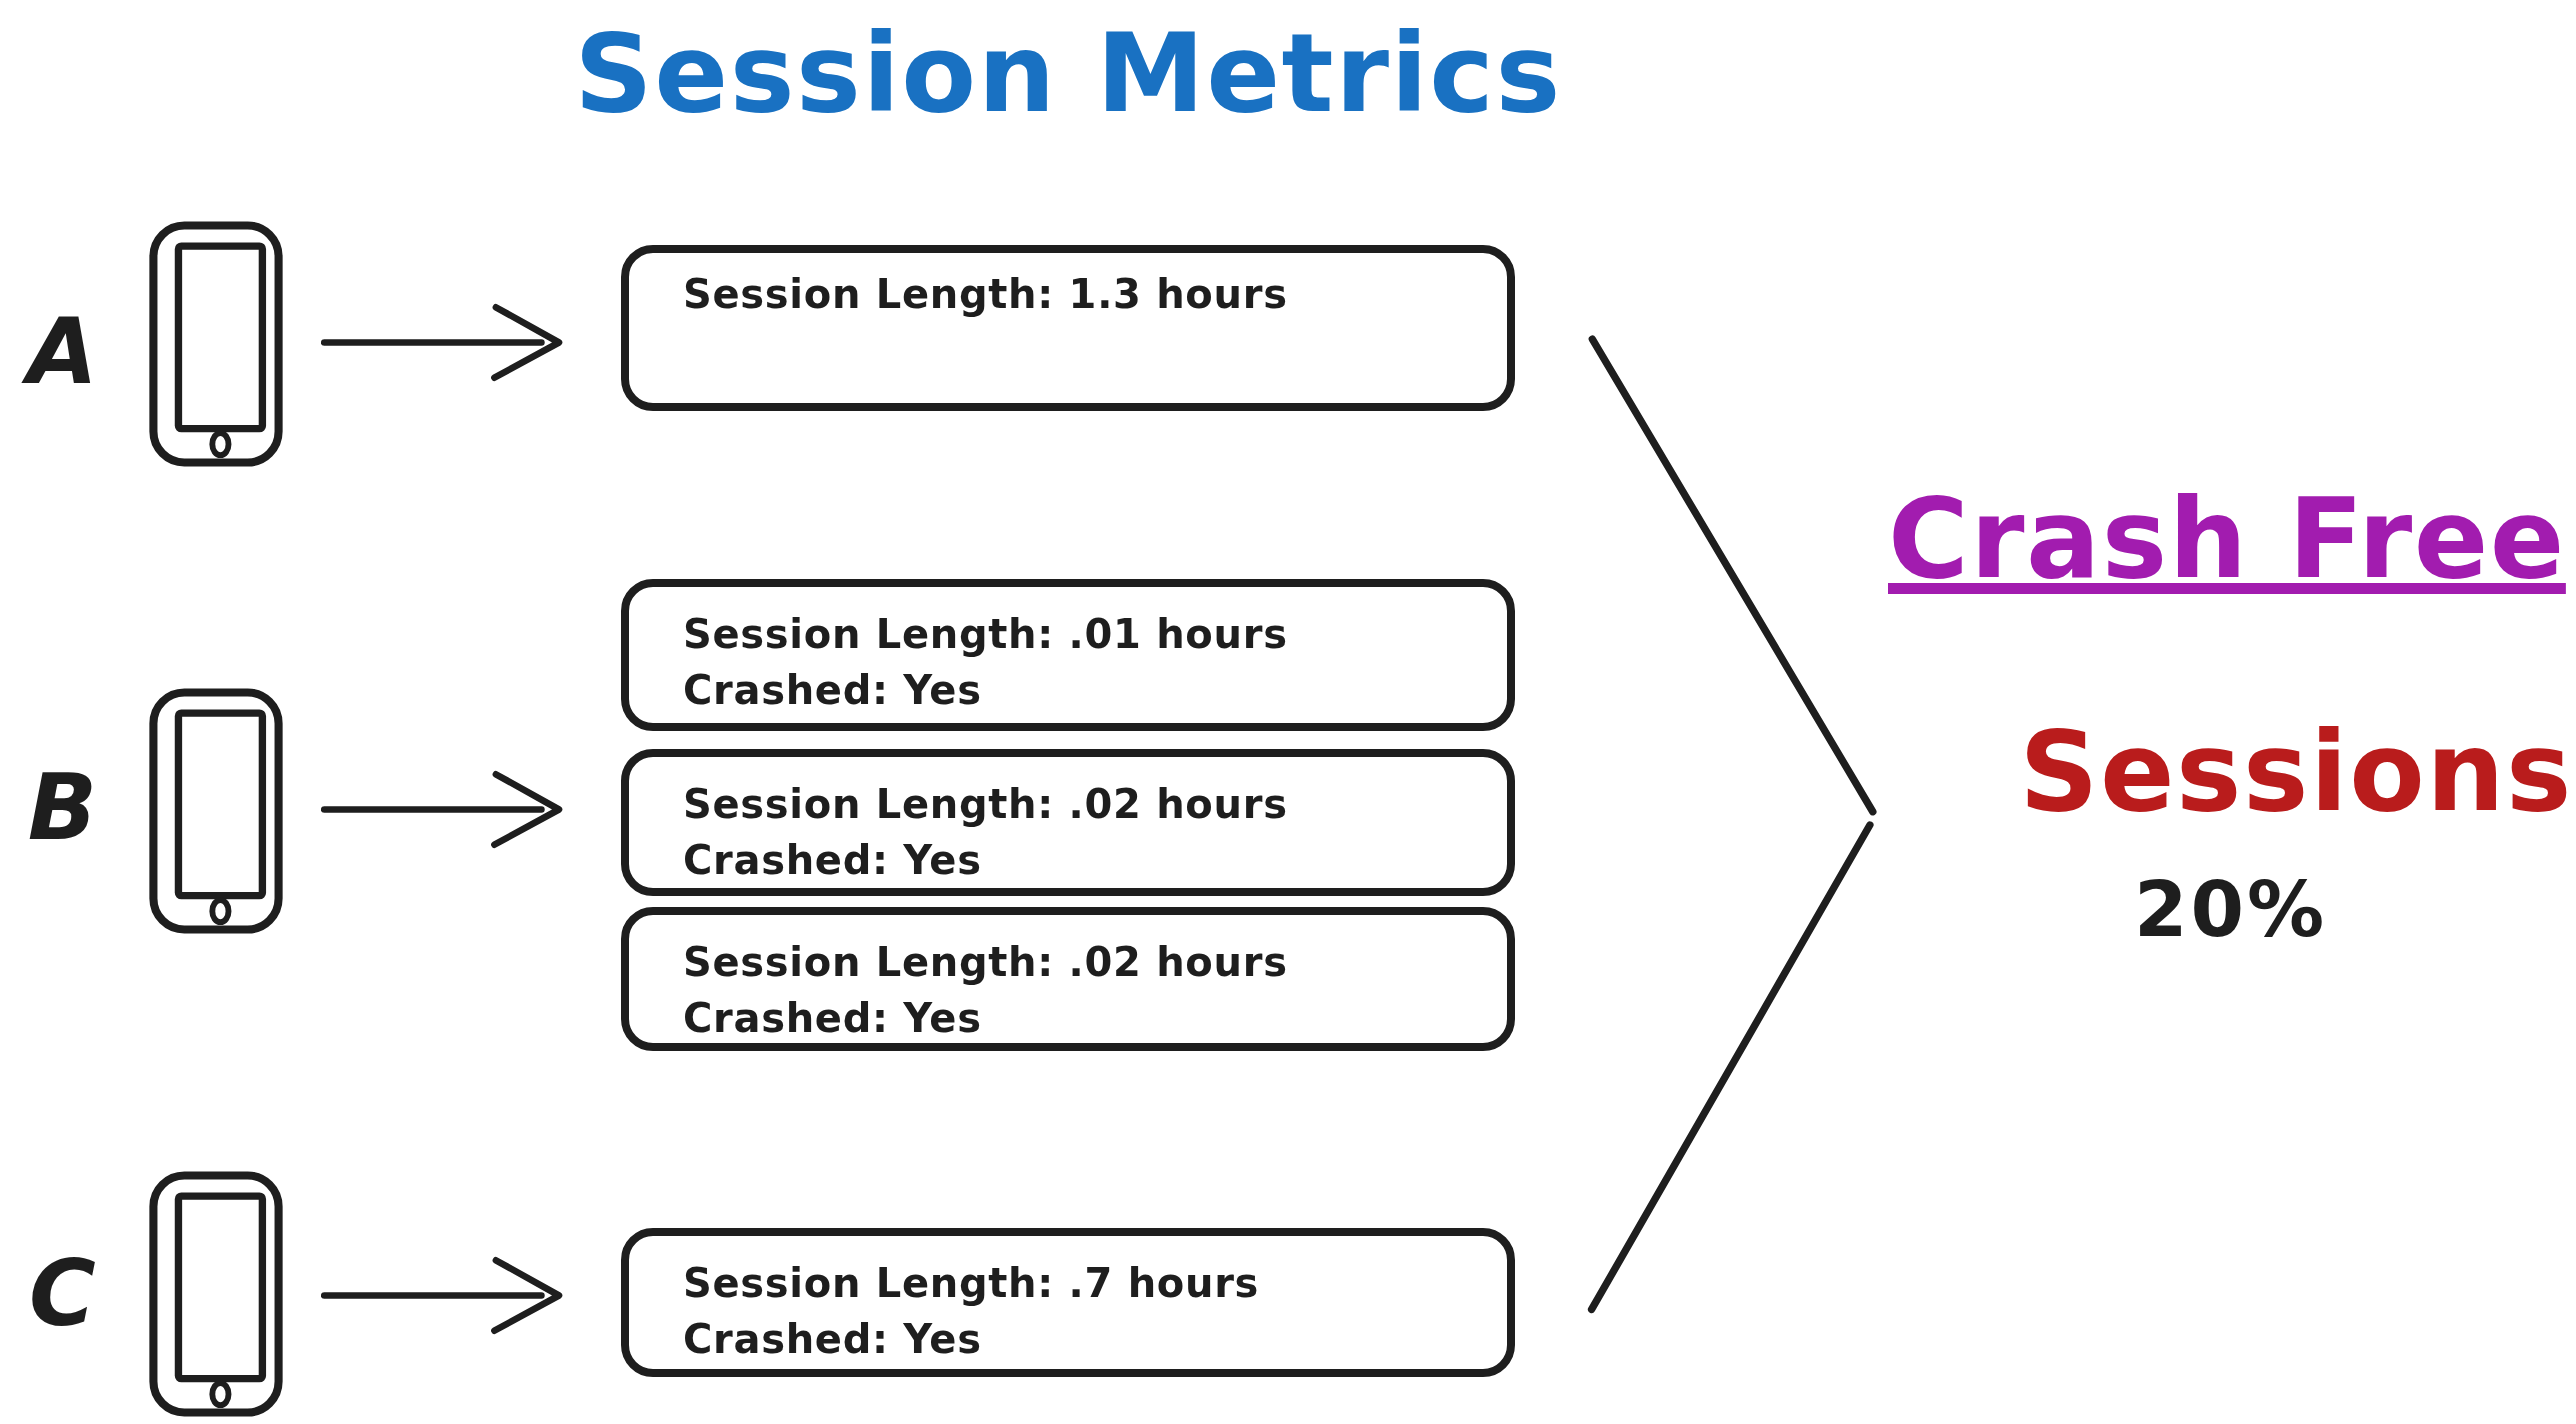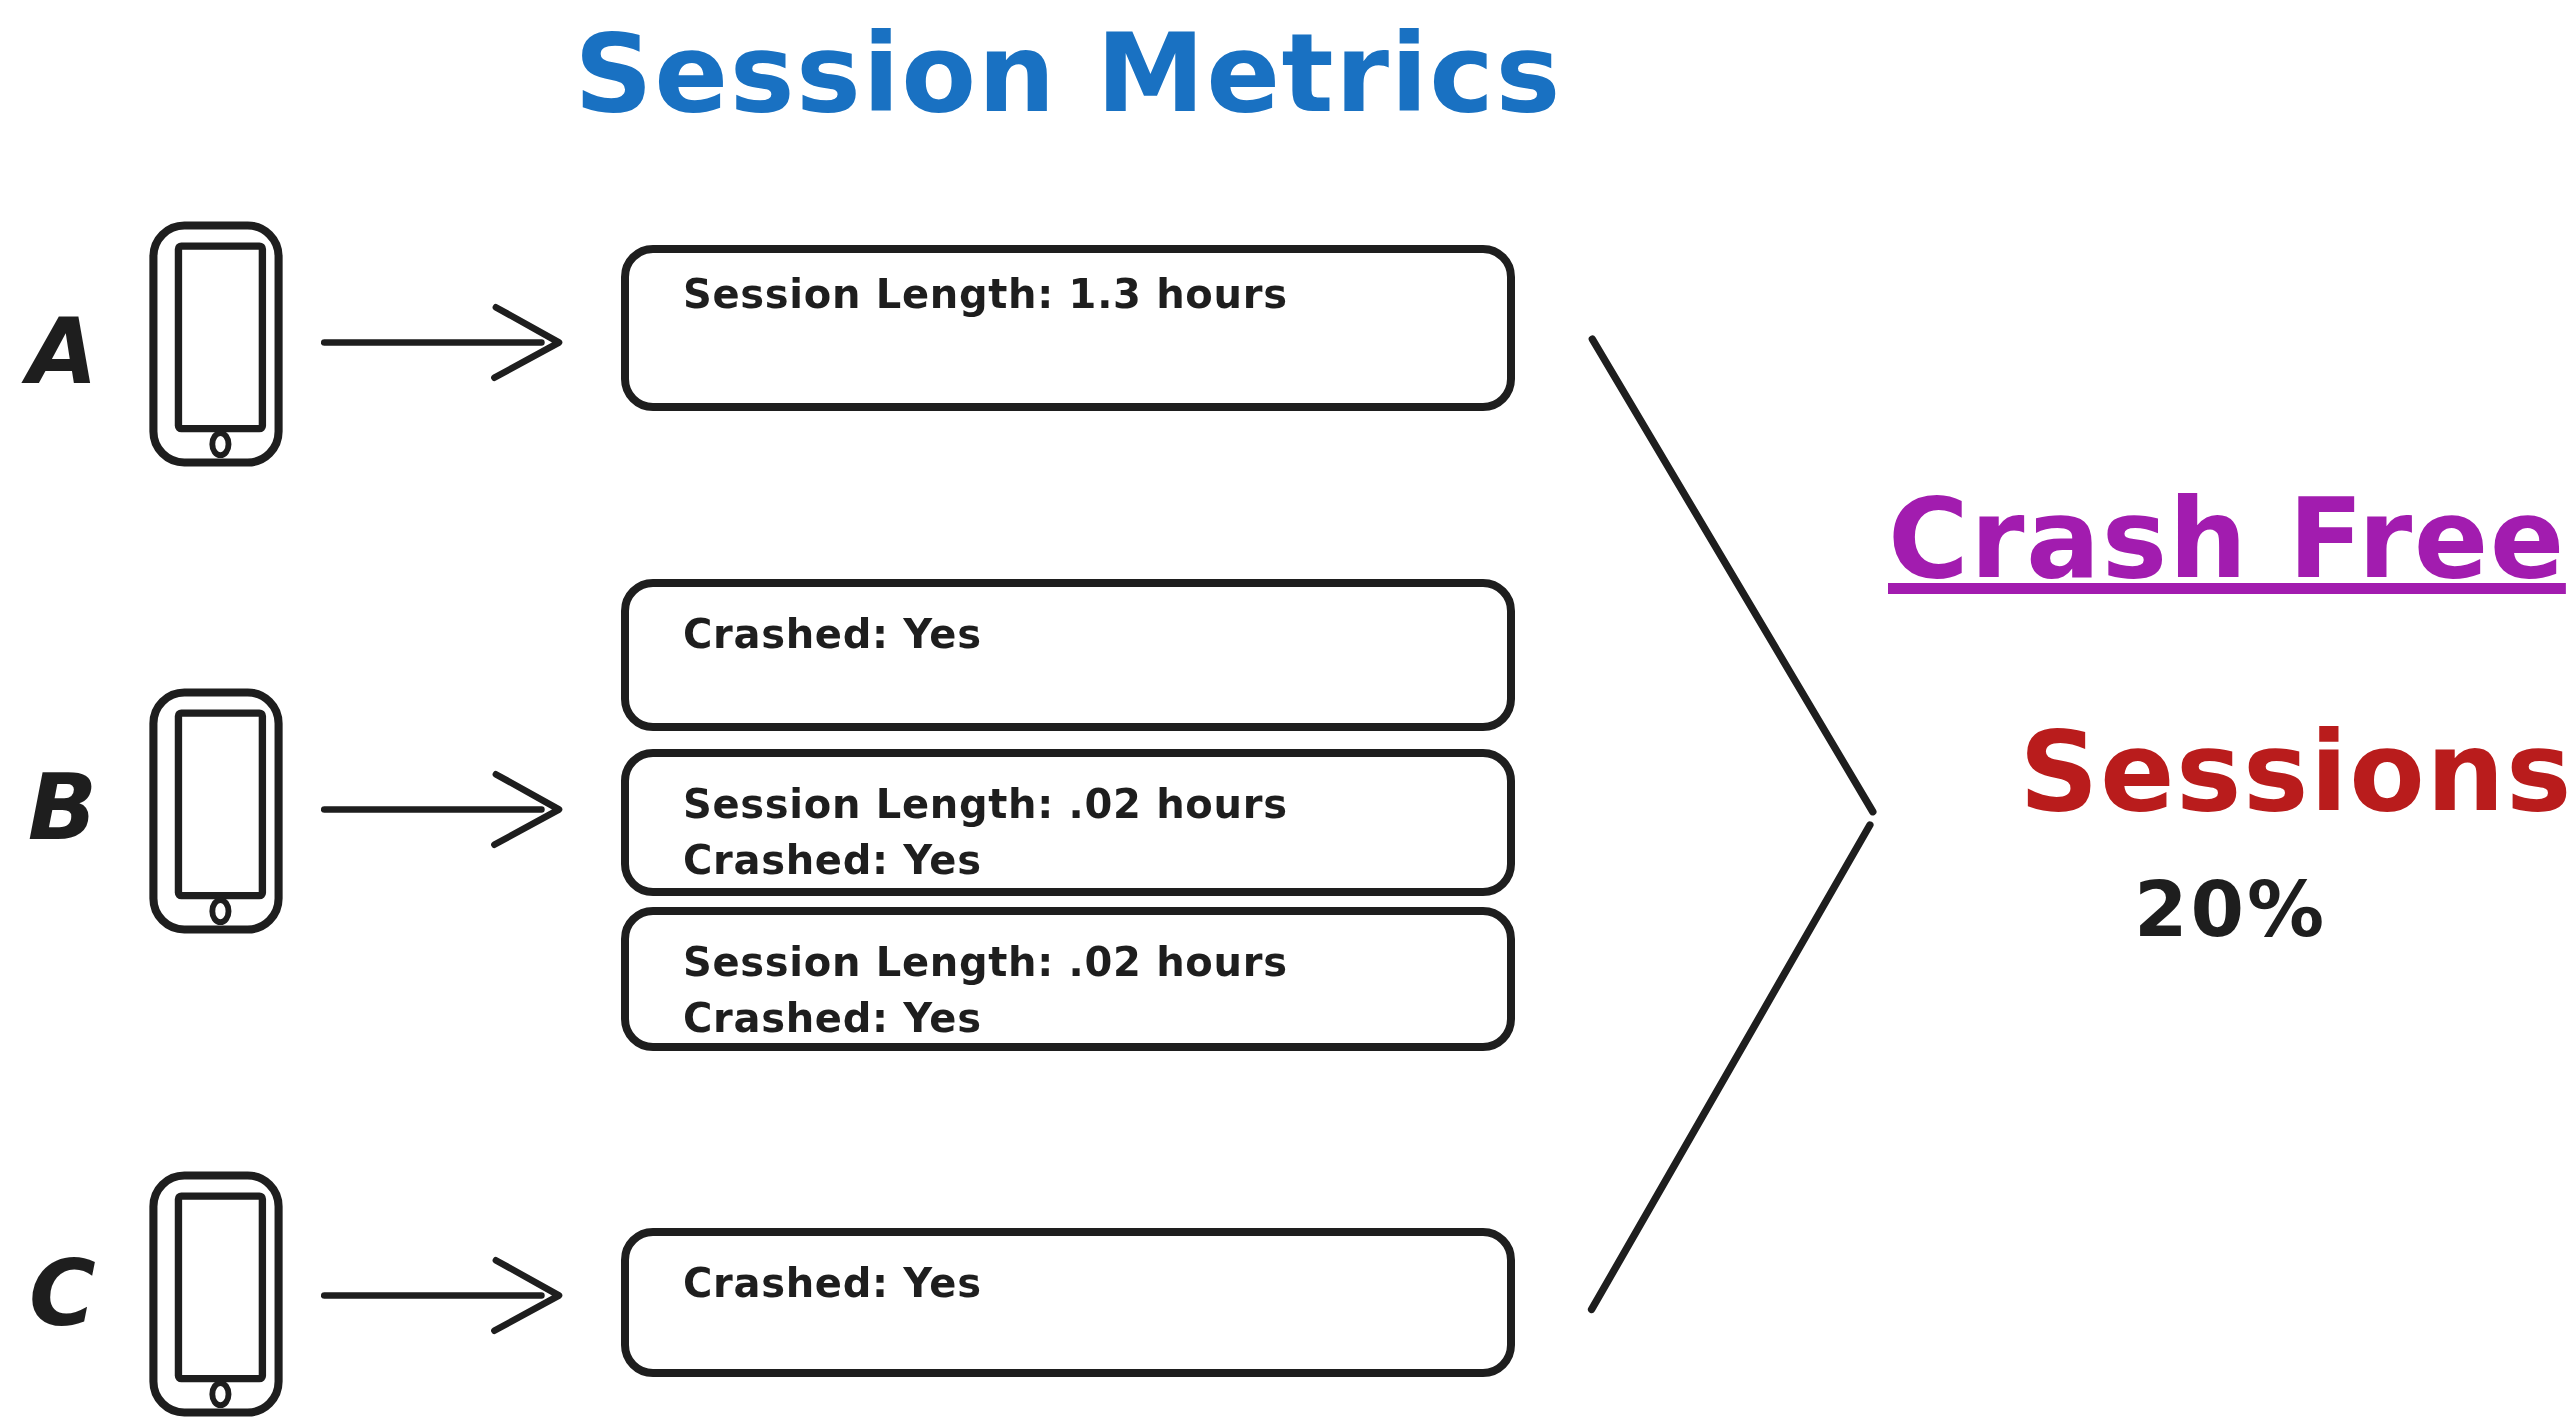--- a/index.html
+++ b/index.html
@@ -133,20 +133,21 @@
   <svg class="abs phone phone-b" viewBox="0 0 182 334">
     <rect class="ink" x="6" y="6" width="170" height="322" rx="42" stroke-width="11"></rect>
     <rect class="ink" x="40" y="34" width="114" height="248" rx="4" stroke-width="10"></rect>
     <ellipse class="ink" cx="97" cy="303" rx="11" ry="15" stroke-width="8"></ellipse>
   </svg>
   <svg class="abs arrow arrow-b" viewBox="0 0 340 124">
     <line class="ink" x1="4" y1="62" x2="300" y2="62" stroke-width="9"></line>
     <polyline class="ink" points="238,14 324,62 236,110" stroke-width="9"></polyline>
   </svg>
   <div class="abs sbox box-b1">
+    <div class="sline">Session Length: .01 hours</div>
     <div class="sline">Crashed: Yes</div>
   </div>
   <div class="abs sbox box-b2">
     <div class="sline">Session Length: .02 hours</div>
     <div class="sline">Crashed: Yes</div>
   </div>
   <div class="abs sbox box-b3">
     <div class="sline">Session Length: .02 hours</div>
     <div class="sline">Crashed: Yes</div>
   </div>
@@ -155,20 +156,21 @@
   <svg class="abs phone phone-c" viewBox="0 0 182 334">
     <rect class="ink" x="6" y="6" width="170" height="322" rx="42" stroke-width="11"></rect>
     <rect class="ink" x="40" y="34" width="114" height="248" rx="4" stroke-width="10"></rect>
     <ellipse class="ink" cx="97" cy="303" rx="11" ry="15" stroke-width="8"></ellipse>
   </svg>
   <svg class="abs arrow arrow-c" viewBox="0 0 340 124">
     <line class="ink" x1="4" y1="62" x2="300" y2="62" stroke-width="9"></line>
     <polyline class="ink" points="238,14 324,62 236,110" stroke-width="9"></polyline>
   </svg>
   <div class="abs sbox box-c">
+    <div class="sline">Session Length: .7 hours</div>
     <div class="sline">Crashed: Yes</div>
   </div>
 
   <svg class="abs chevron" viewBox="0 0 440 1380">
     <line class="ink" x1="33" y1="30" x2="414" y2="672" stroke-width="10"></line>
     <line class="ink" x1="410" y1="690" x2="32" y2="1348" stroke-width="10"></line>
   </svg>
 
   <div class="abs result-line1">Crash Free</div>
   <div class="abs result-line2">Sessions</div>

